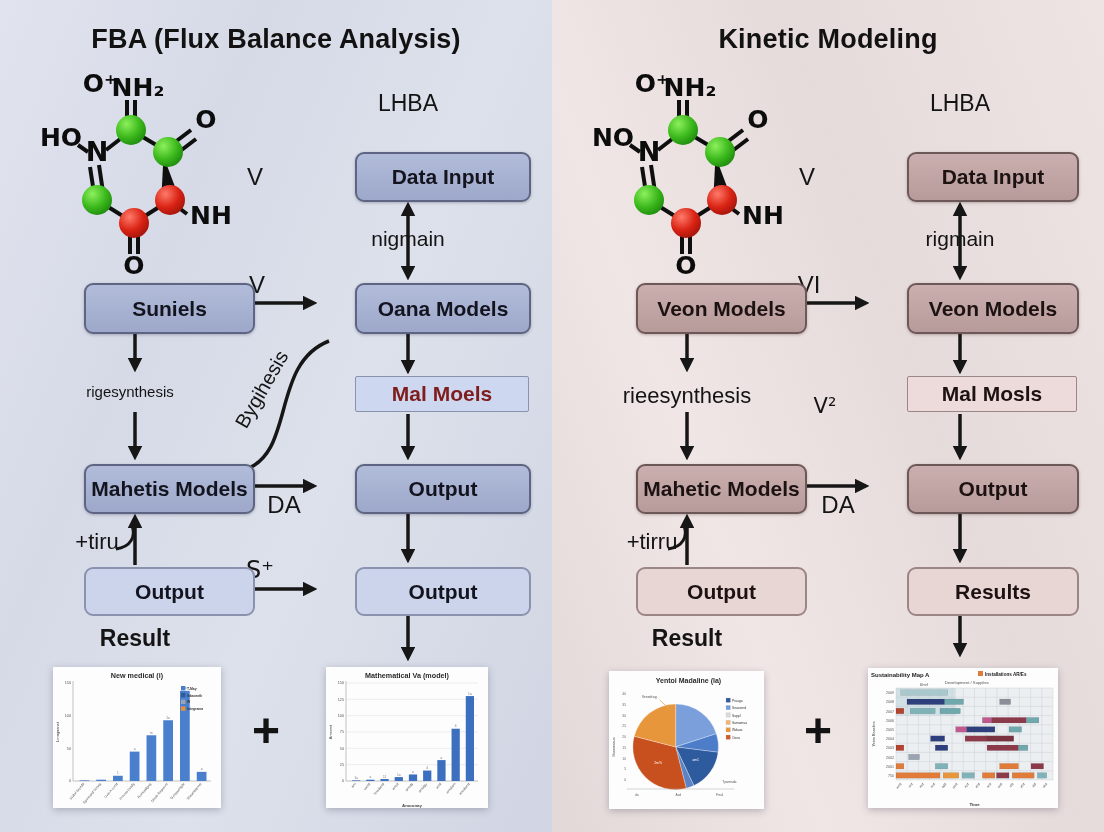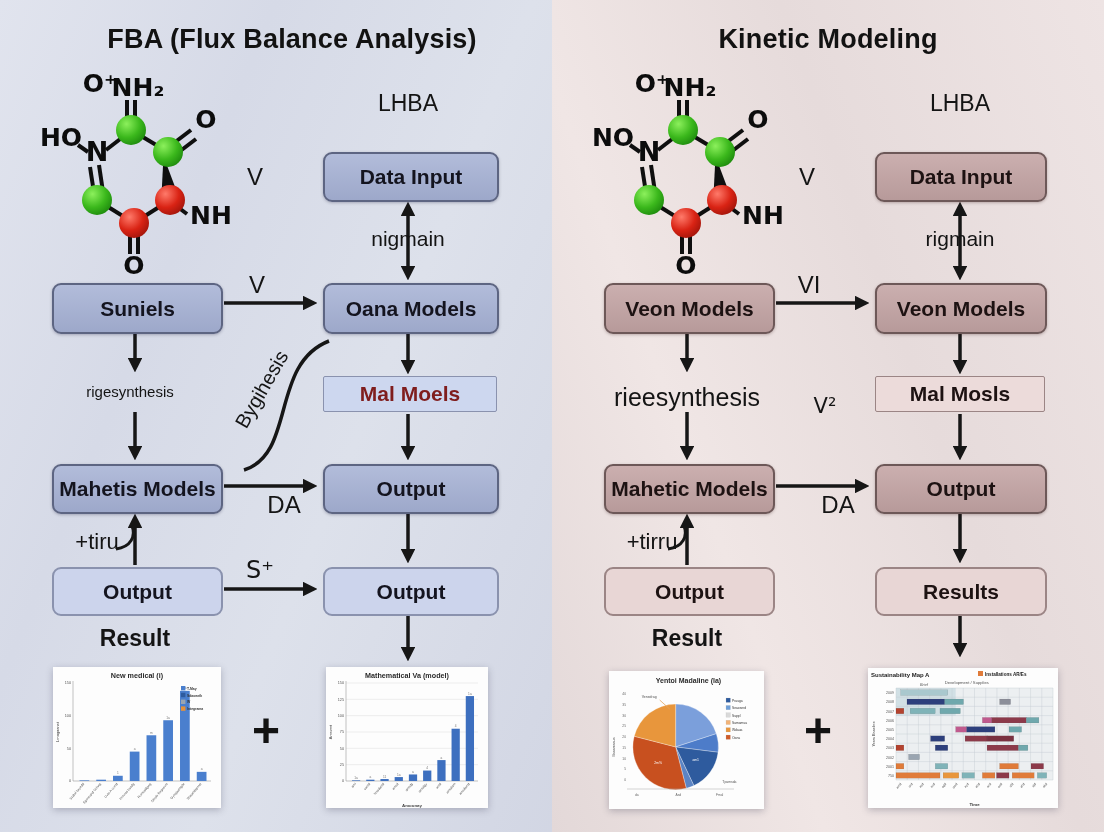--- a/index.html
+++ b/index.html
@@ -1,26 +1,26 @@
 <!DOCTYPE html>
 <html><head>
 <meta charset="utf-8">
 <style>
   html,body{margin:0;padding:0;background:#888;}
   .stage{position:relative;width:1104px;height:832px;overflow:hidden;
          font-family:"Liberation Sans","DejaVu Sans",sans-serif;color:#131313;}
   .panel{position:absolute;top:0;width:552px;height:832px;}
-  .panel-left{left:0;background:linear-gradient(112deg,#e1e4ee 0%,#d6dae7 30%,#dde1eb 58%,#d1d5e3 100%);padding-left:32px;}
+  .panel-left{left:0;background:linear-gradient(112deg,#e1e4ee 0%,#d6dae7 30%,#dde1eb 58%,#d1d5e3 100%);}
   .panel-right{left:552px;background:linear-gradient(250deg,#eee4e4 0%,#e6dbdb 38%,#f0e6e5 68%,#e3d8d8 100%);}
   .title{position:absolute;top:24px;left:0;width:100%;text-align:center;
          font-size:27px;font-weight:700;color:#121212;letter-spacing:.2px;}
   .lbl{position:absolute;font-weight:500;color:#141414;text-align:center;}
   .uni{font-family:"DejaVu Sans",sans-serif;}
   .box{position:absolute;display:flex;align-items:center;justify-content:center;
-       font-weight:700;font-size:21px;text-align:center;}
+       font-weight:700;font-size:21px;text-align:center;margin-left:32px;}
   .rounded{border-radius:9px;}
   .blue-dark{background:linear-gradient(180deg,#b2bcda,#9da8ca);border:2px solid #5d6582;color:#14141f;box-shadow:0 1px 3px rgba(40,40,70,.3);}
   .blue-light{background:#ccd4ec;border:2px solid #8a92ae;color:#14141f;}
   .blue-flat{background:#cdd7ef;border:1.5px solid #8a92ae;color:#7f1d1d;border-radius:2px;}
   .rose-dark{background:linear-gradient(180deg,#cbafaf,#b79a9a);border:2px solid #6d5858;color:#1d1212;box-shadow:0 1px 3px rgba(70,40,40,.3);}
   .rose-light{background:#e8d6d5;border:2px solid #9b8585;color:#1d1212;}
   .rose-flat{background:#ecdbda;border:1.5px solid #9b8585;color:#1d1212;border-radius:2px;}
   .chart{position:absolute;background:#fdfdfd;box-shadow:0 2px 7px rgba(55,55,80,.3);}
   .arrows{position:absolute;left:0;top:0;width:552px;height:832px;pointer-events:none;}
   .mol{position:absolute;}
@@ -287,21 +287,21 @@
         <line x1="408" y1="616" x2="408" y2="653" marker-end="url(#ahR)"></line>
         <line x1="135" y1="565" x2="135" y2="518" marker-end="url(#ahR)"></line>
         <path d="M116,549 C131,547 136,536 132,526" stroke-width="3"></path>
       </g>
     </svg>
 
     <div class="lbl" style="left:355px;top:90px;width:106px;font-size:23px">LHBA</div>
     <div class="lbl" style="left:235px;top:163px;width:40px;font-size:24px">V</div>
     <div class="lbl" style="left:356px;top:227px;width:104px;font-size:21px">rigmain</div>
     <div class="lbl" style="left:237px;top:271px;width:40px;font-size:24px">VI</div>
-    <div class="lbl" style="left:35px;top:383px;width:200px;font-size:25px">rieesynthesis</div>
+    <div class="lbl" style="left:35px;top:383px;width:200px;font-size:22px">rieesynthesis</div>
     <div class="lbl uni" style="left:248px;top:394px;width:50px;font-size:21px">V²</div>
     <div class="lbl" style="left:256px;top:491px;width:60px;font-size:24px">DA</div>
     <div class="lbl" style="left:60px;top:529px;width:80px;font-size:22px">+tirru</div>
 
     <div class="box rounded rose-dark" style="left:323px;top:152px;width:168px;height:46px">Data Input</div>
     <div class="box rounded rose-dark" style="left:52px;top:283px;width:167px;height:47px">Veon Models</div>
     <div class="box rounded rose-dark" style="left:323px;top:283px;width:168px;height:47px">Veon Models</div>
     <div class="box rounded rose-dark" style="left:52px;top:464px;width:167px;height:46px">Mahetic Models</div>
     <div class="box rose-flat" style="left:323px;top:376px;width:168px;height:34px">Mal Mosls</div>
     <div class="box rounded rose-dark" style="left:323px;top:464px;width:168px;height:46px">Output</div>

